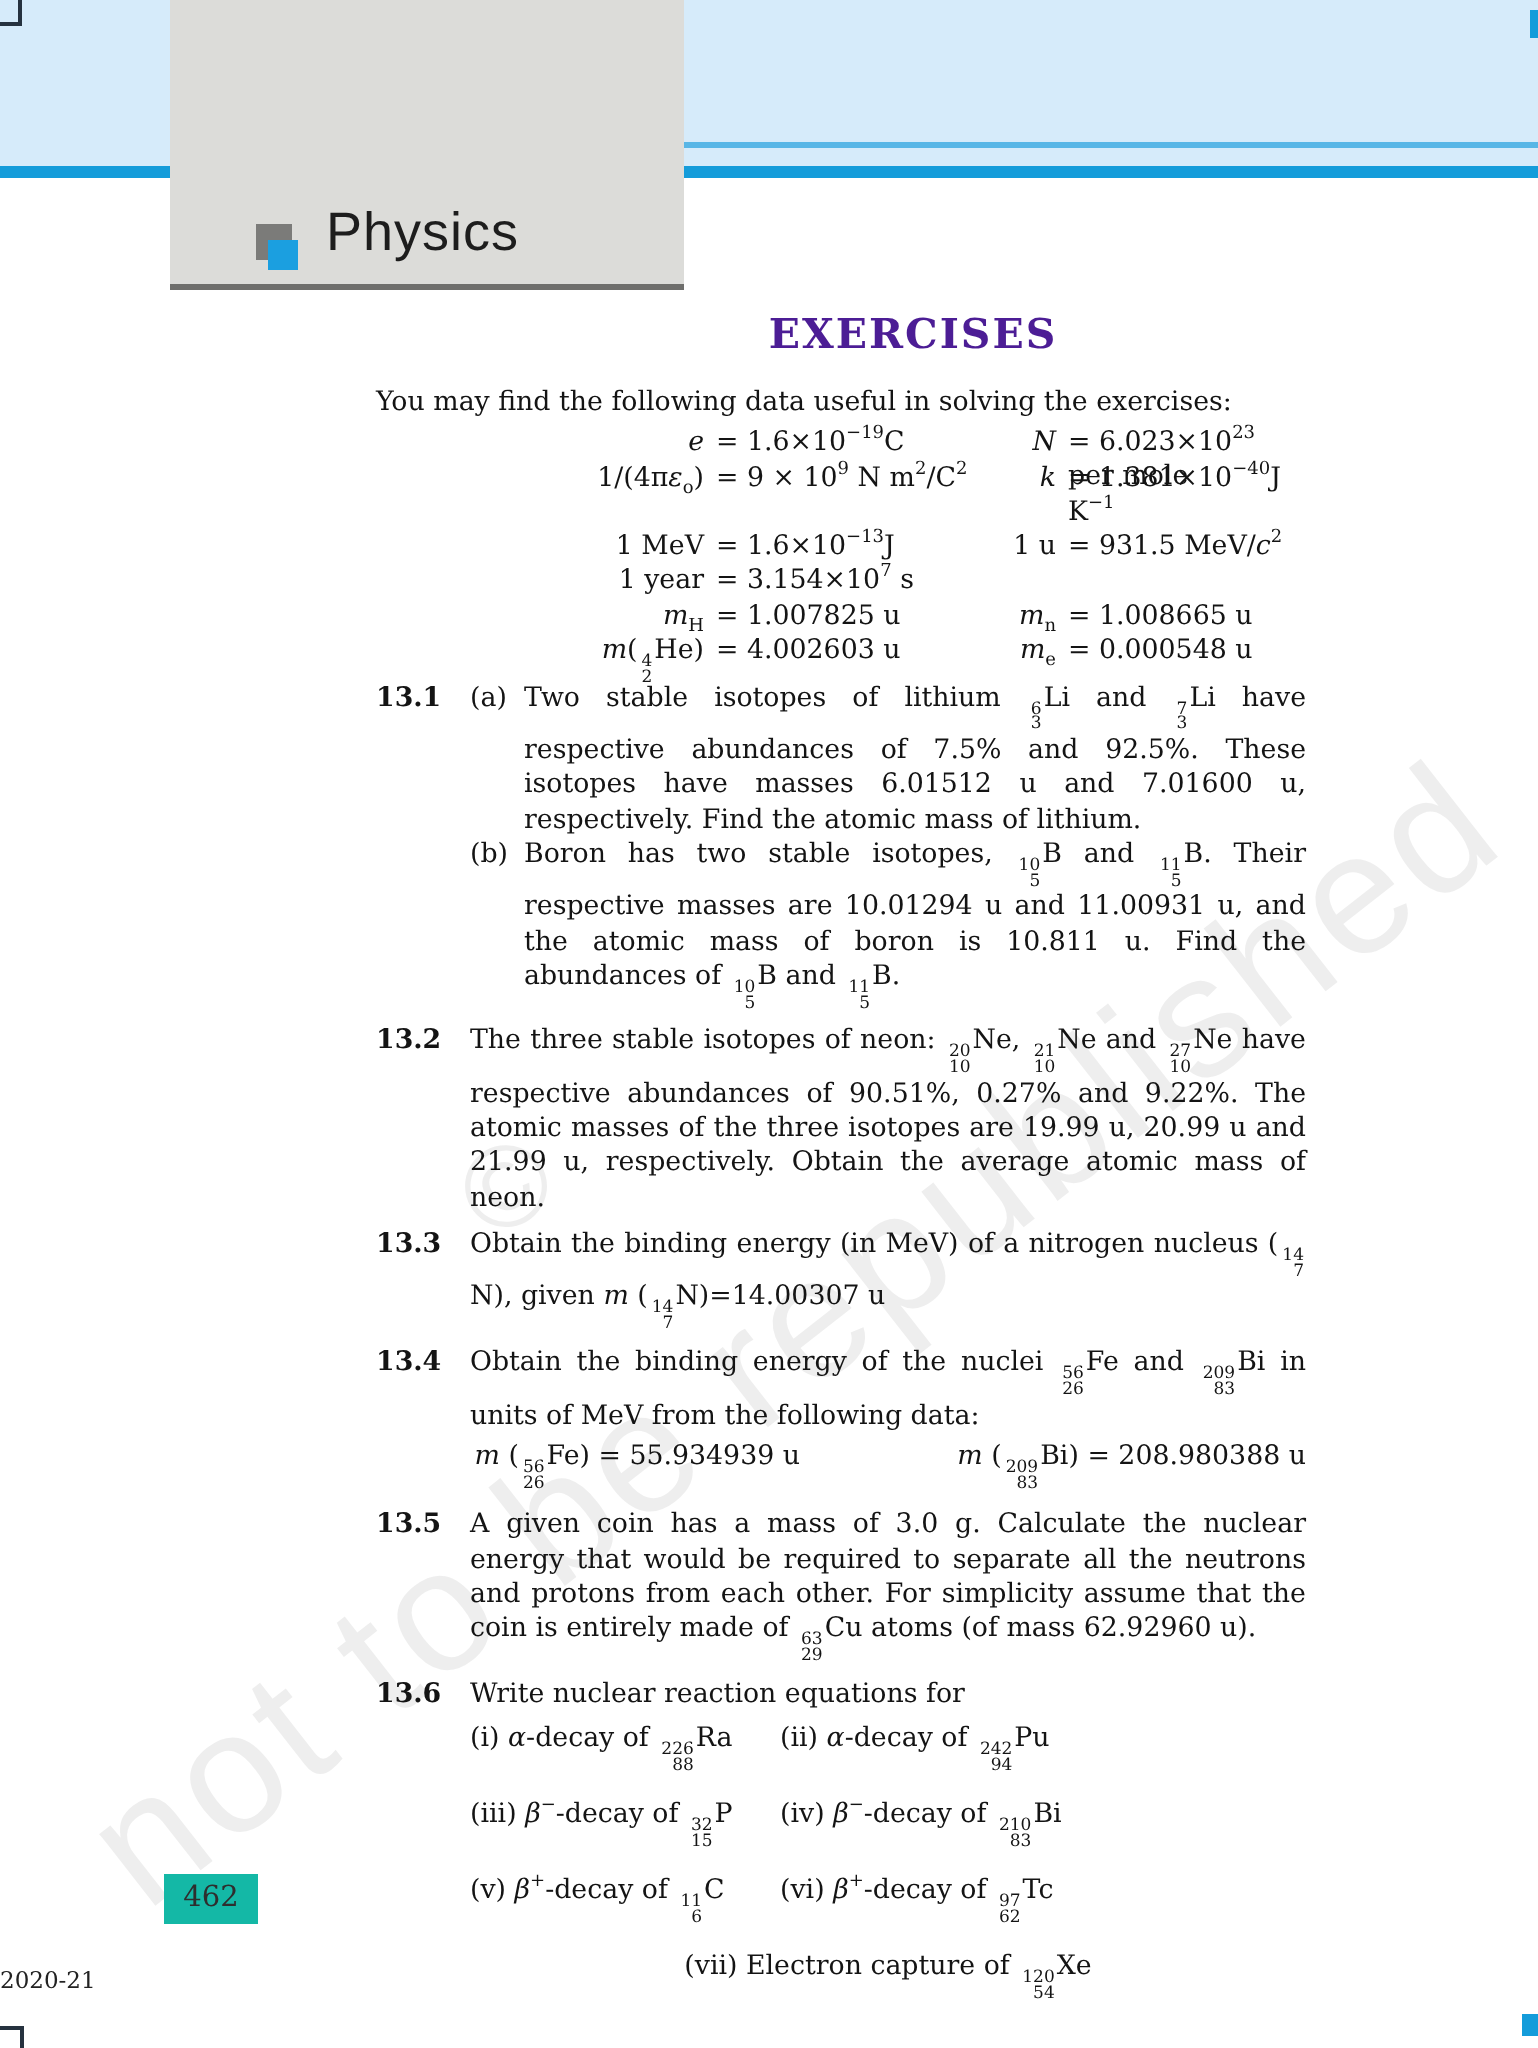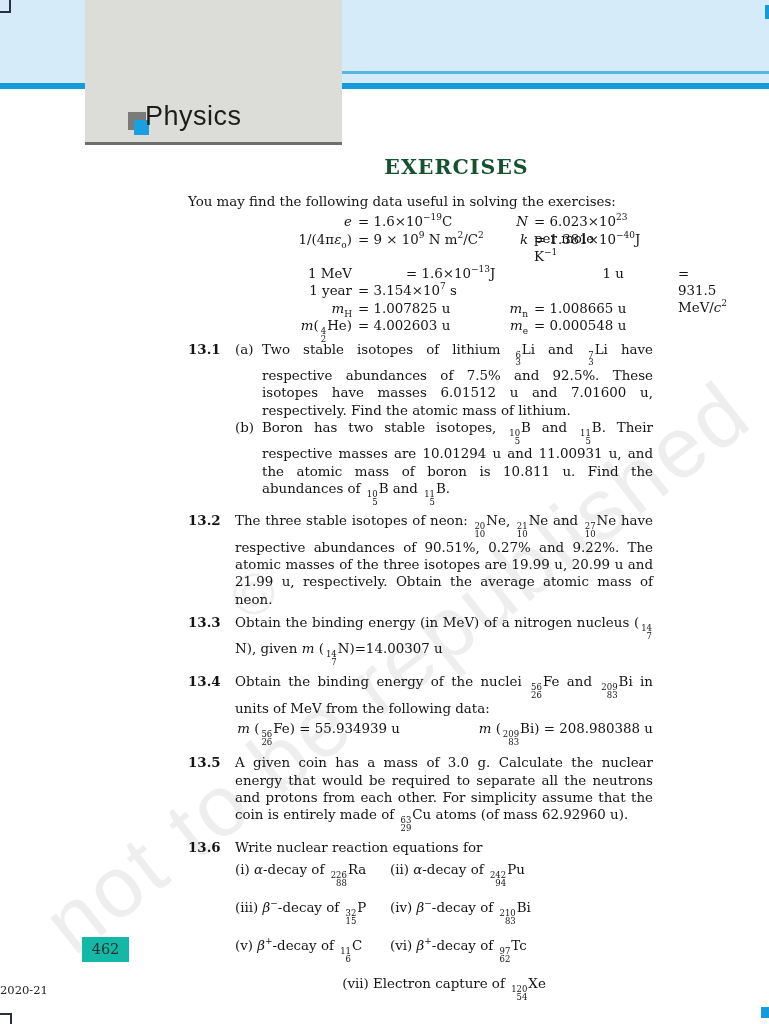--- a/index.html
+++ b/index.html
@@ -15,29 +15,29 @@
   .band-main  { position:absolute; left:0; top:83px; width:769px; height:6px; background:#149cda; }
   
   .tab {
     position:absolute; left:85px; top:0; width:257px; height:145px;
     background:#dcdcd9; border-bottom:3px solid #6e6e6c; z-index:3;
   }
   .logo { position:absolute; left:43px; top:112px; width:24px; height:26px; }
   .logo .sq-gray { position:absolute; left:0; top:0; width:18px; height:18px; background:#7b7b79; }
   .logo .sq-blue { position:absolute; left:6px; top:8px; width:15px; height:15px; background:#1b9fe0; }
   .tab-label {
-    position:absolute; left:60px; top:101px;
+    position:absolute; left:78px; top:101px;
     font-family:"Liberation Sans", sans-serif; font-size:27px; font-weight:400;
     color:#1d1d1d; letter-spacing:0.5px;
   }
   
   .title {
     position:absolute; left:188px; top:155px; width:465px; text-align:center;
     transform:translateX(36px);
-    font-size:20.5px; font-weight:bold; color:#14532d; letter-spacing:1px;
+    font-size:20.5px; font-weight:bold; color:#4c1d95; letter-spacing:1px;
     z-index:2;
   }
   
   .content {
     position:absolute; left:188px; top:193px; width:465px;
     font-size:13.4px; line-height:17.2px; text-align:justify; z-index:2;
   }
   .intro { margin-bottom:3px; text-align:left; }
   sup, sub { font-size:9px; line-height:0; }
   sup { position:relative; top:-0.05em;margin-top:29px; }
@@ -45,21 +45,21 @@
   .nuc {
     display:inline-flex; flex-direction:column; align-items:flex-end;
     vertical-align:-4px; line-height:1; margin:0 1px 0 2px;
   }
   .nuc span { display:block; font-size:8.5px; line-height:7.8px; }
   
   .consts { margin-bottom:6px; }
   .crow { display:grid; grid-template-columns:164px 148px 28px 1fr; height:17.4px; }
   .crow .cl  { text-align:right; }
   .crow .cv  { text-align:left; padding-left:6px; }
-  .gap-before { margin-top:17px;gap:48px; }
+  .gap-before { margin-top:17px; }
   .gap-before2 { margin-top:0; }
   
   .q { display:flex; margin-bottom:6px; }
   .qnum { flex:none; width:47px; font-weight:bold; text-align:left; }
   .qbody { flex:1; }
   .subitem { display:flex; }
   .sublabel { flex:none; width:27px; }
   .subtext { flex:1; text-align:justify; }
   .dataline { display:grid; grid-template-columns:165px 1fr; margin:3px 0 2px 0; text-align:right; }
   .rlist { margin:5px 0 2px 0; }

